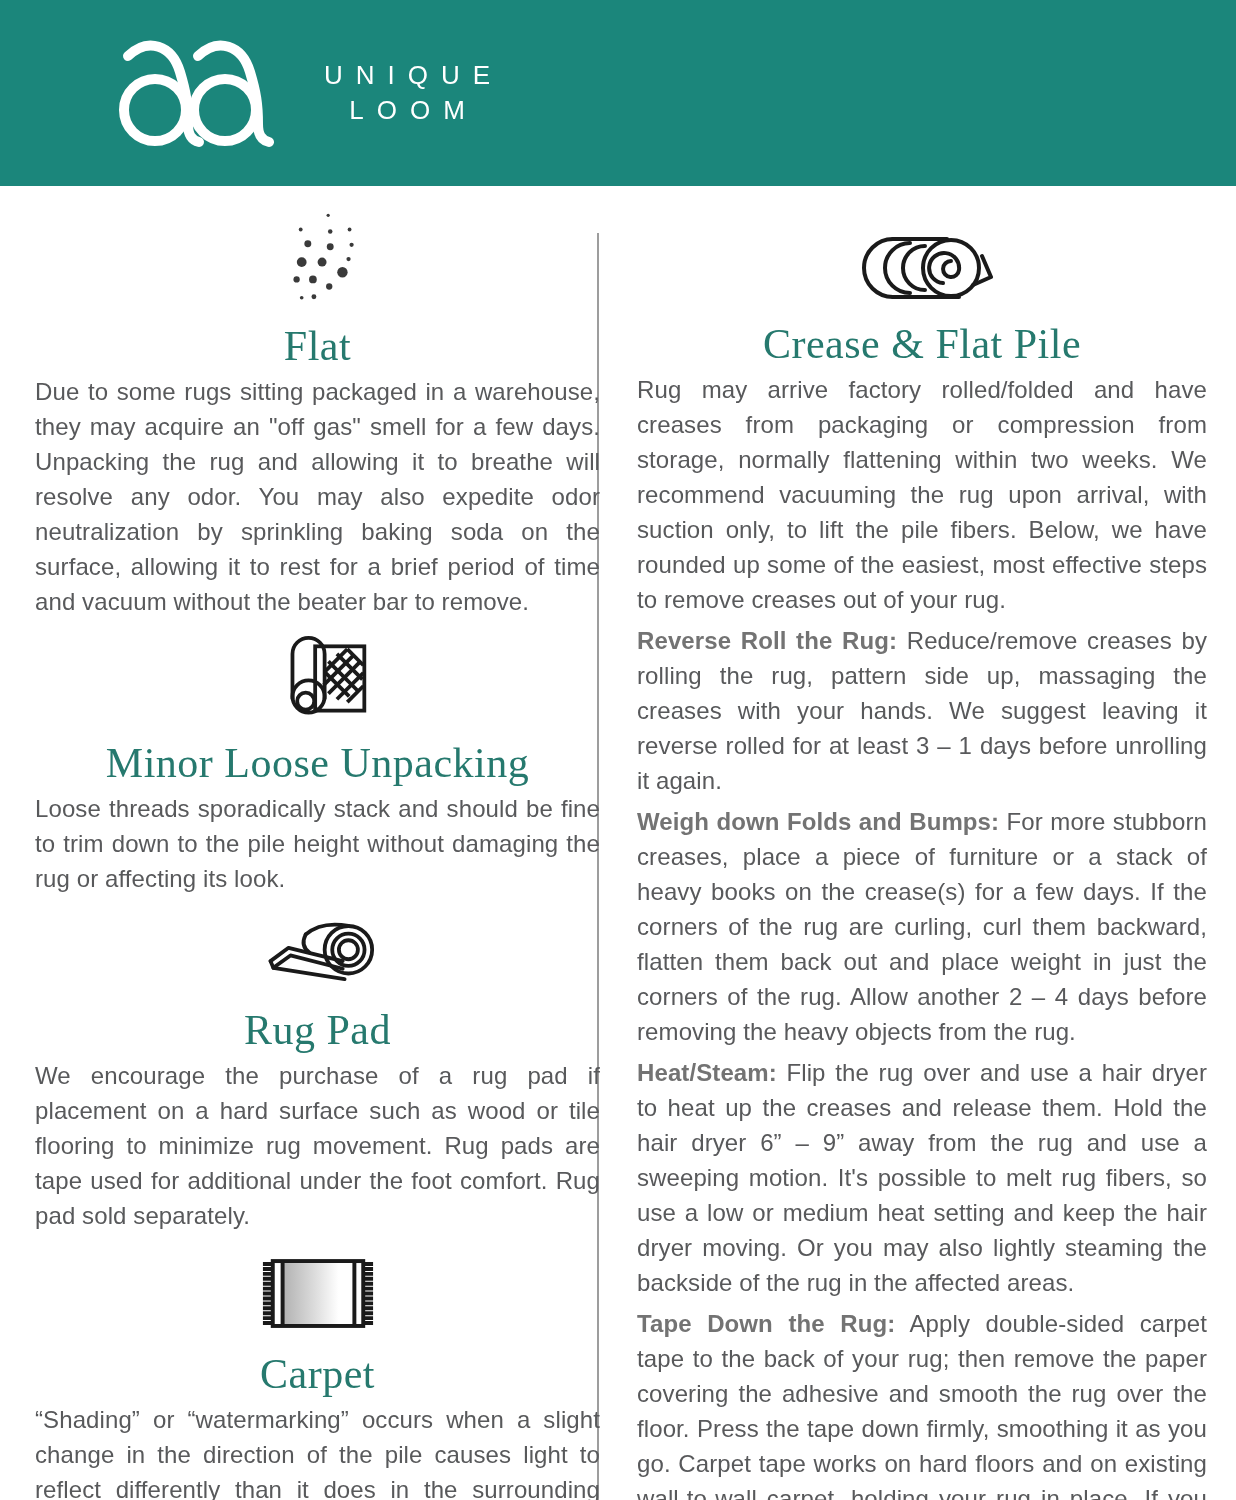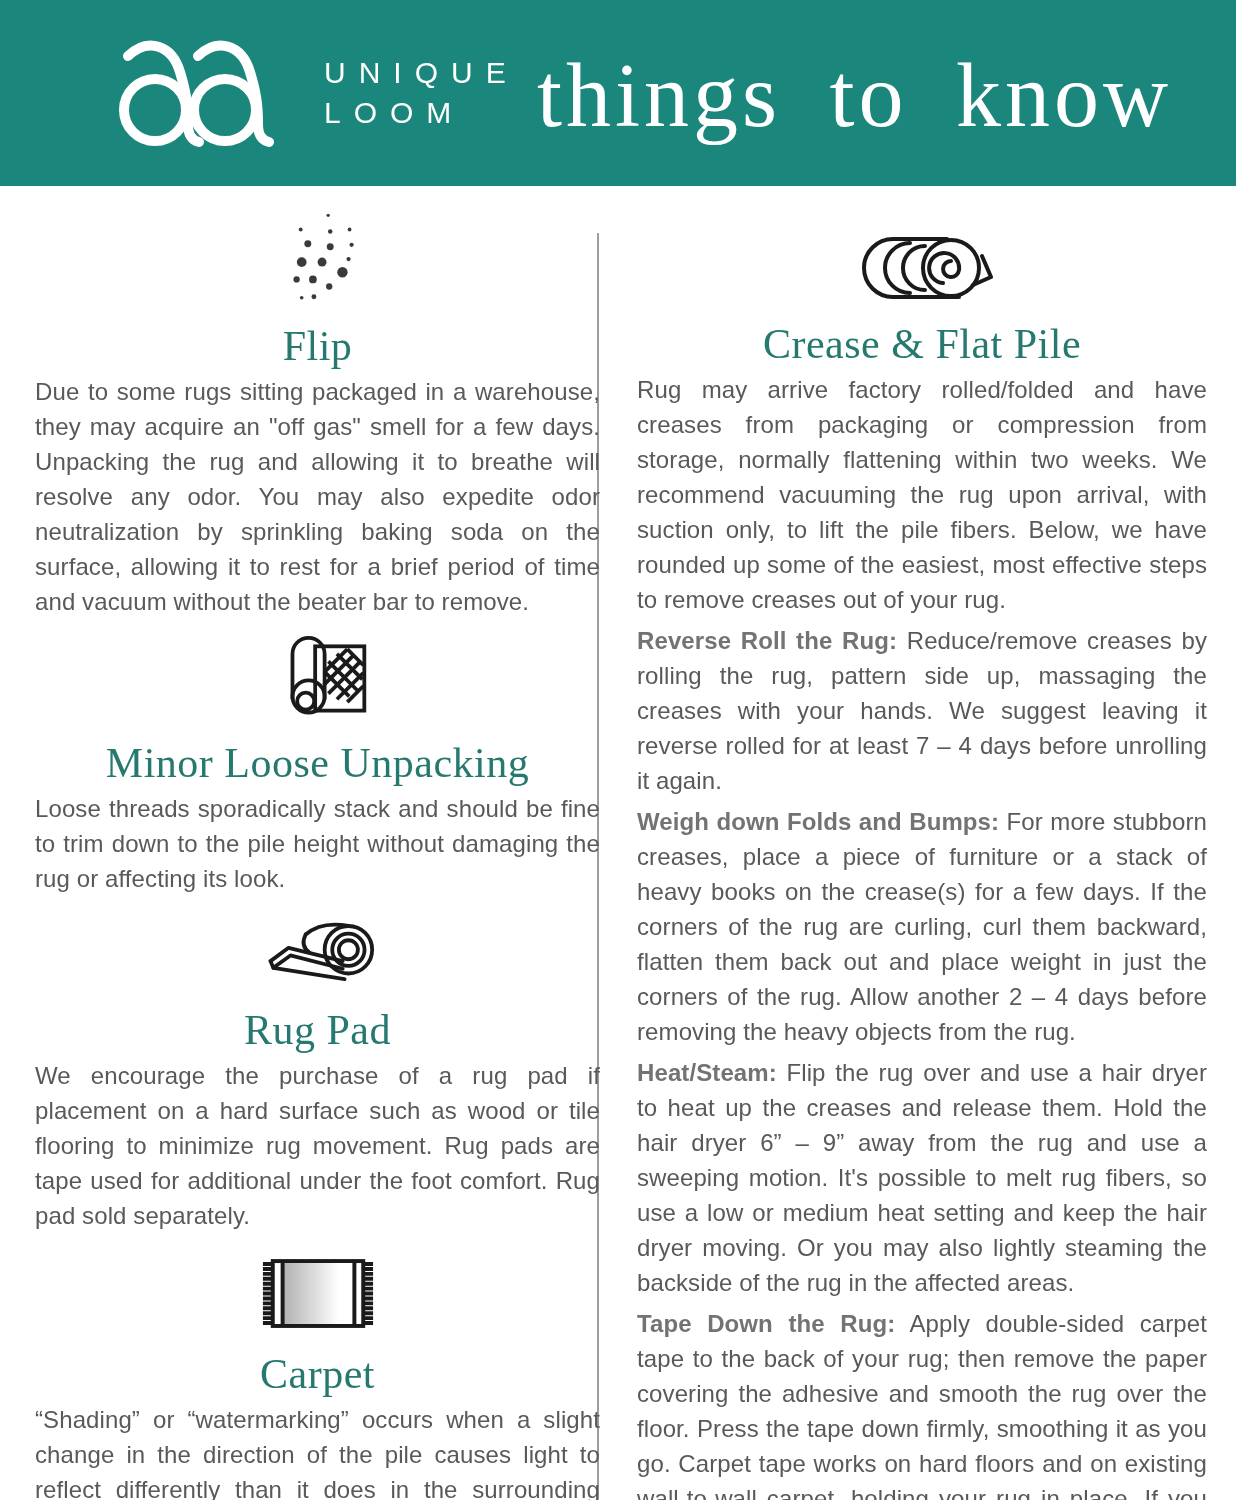--- a/index.html
+++ b/index.html
@@ -8,22 +8,22 @@
     font-family:"Liberation Sans","DejaVu Sans",sans-serif;
   }
   
   .header{
     position:absolute;left:0;top:0;width:1236px;height:186px;background:#1B867B;
     display:flex;align-items:center;
   }
   .brand{display:flex;align-items:center;gap:24px;margin-left:100px;}
   .brand svg{display:block;}
   .brand-text{
-    color:#ffffff;font-size:30px;letter-spacing:13px;line-height:1.35;
-    font-weight:400;
+    color:#ffffff;font-size:26px;letter-spacing:13px;line-height:1.35;
+    text-align:center;font-weight:400;
   }
   .page-title{
     font-family:"Liberation Serif","DejaVu Serif",serif;font-weight:400;
     color:#ffffff;font-size:90px;letter-spacing:4px;word-spacing:22px;
     margin:0 64px 0 auto;line-height:1;padding-top:6px;
   }
   
   .divider{position:absolute;left:597px;top:233px;bottom:0;width:2px;background:#9D9D9D;}
   .col{position:absolute;top:186px;}
   .col-left{left:35px;width:565px;}
@@ -58,21 +58,20 @@
           <circle cx="125" cy="76" r="31"></circle>
           <path d="M28,22 C48,3 72,11 80,38 C86,58 88,70 88,90 C88,100 91,106 99,108"></path>
           <path d="M98,22 C118,3 142,11 150,38 C156,58 158,70 158,90 C158,100 161,106 169,108"></path>
         </g>
       </svg>
       <div class="brand-text">
         <div>UNIQUE</div>
         <div>LOOM</div>
       </div>
     </div>
-    <h1 class="page-title">things to know</h1>
   </div>
 
   <div class="divider"></div>
 
   <div class="col col-left">
 
     <div class="section">
       <svg class="icon icon-m1" width="112" height="98" viewBox="0 0 110 96" aria-hidden="true">
         <g fill="#3a3a3a">
           <circle cx="65" cy="7" r="1.6"></circle>
@@ -86,21 +85,21 @@
             <circle cx="59" cy="53" r="4.4"></circle>
           <circle cx="85" cy="50" r="2.1"></circle>
             <circle cx="79" cy="63" r="5.1"></circle>
             <circle cx="34" cy="70" r="3.1"></circle>
           <circle cx="50" cy="70" r="3.8"></circle>
             <circle cx="66" cy="77" r="3.1"></circle>
             <circle cx="39" cy="88" r="1.8"></circle>
           <circle cx="51" cy="87" r="2.4"></circle>
         </g>
       </svg>
-      <h2>Flip</h2>
+      <h2>Flat</h2>
       <p class="body">Due to some rugs sitting packaged in a warehouse, they may acquire an "off gas" smell for a few days. Unpacking the rug and allowing it to breathe will resolve any odor. You may also expedite odor neutralization by sprinkling baking soda on the surface, allowing it to rest for a brief period of time and vacuum without the beater bar to remove.</p>
     </div>
 
     <div class="section">
       <svg class="icon icon-m2" width="104" height="90" viewBox="0 0 110 95" aria-hidden="true">
         <rect x="52" y="14" width="52" height="68" fill="#ffffff" class="ink" stroke-width="3.5"></rect>
         <g class="ink" stroke-width="3">
           <path d="M62,41 L86,17"></path>
             <path d="M61,55 L93,23"></path>
             <path d="M66,64 L100,30"></path>
@@ -170,21 +169,21 @@
           <path d="M46,7 L100,7"></path>
           <path d="M46,65 L112,65"></path>
         </g>
         <circle cx="104" cy="36" r="28" class="ink" stroke-width="5"></circle>
         <path d="M104,29 a8,8 0 1 0 8,9 a15,15 0 1 0 -16,13" class="ink" stroke-width="5" stroke-linecap="round"></path>
         <path d="M126,53 L144,45 L135,24" class="ink" stroke-width="5" stroke-linejoin="round" stroke-linecap="round"></path>
       </svg>
       <h2>Crease &amp; Flat Pile</h2>
       <p class="body">Rug may arrive factory rolled/folded and have creases from packaging or compression from storage, normally flattening within two weeks. We recommend vacuuming the rug upon arrival, with suction only, to lift the pile fibers. Below, we have rounded up some of the easiest, most effective steps to remove creases out of your rug.</p>
 
-      <p class="body tip"><span class="lead">Reverse Roll the Rug:</span> <span>Reduce/remove creases by rolling the rug, pattern side up, massaging the creases with your hands. We suggest leaving it reverse rolled for at least 7 – 4 days before unrolling it again.</span></p>
+      <p class="body tip"><span class="lead">Reverse Roll the Rug:</span> <span>Reduce/remove creases by rolling the rug, pattern side up, massaging the creases with your hands. We suggest leaving it reverse rolled for at least 3 – 1 days before unrolling it again.</span></p>
 
       <p class="body tip"><span class="lead">Weigh down Folds and Bumps:</span> <span>For more stubborn creases, place a piece of furniture or a stack of heavy books on the crease(s) for a few days. If the corners of the rug are curling, curl them backward, flatten them back out and place weight in just the corners of the rug. Allow another 2 – 4 days before removing the heavy objects from the rug.</span></p>
 
       <p class="body tip"><span class="lead">Heat/Steam:</span> <span>Flip the rug over and use a hair dryer to heat up the creases and release them. Hold the hair dryer 6” – 9” away from the rug and use a sweeping motion. It's possible to melt rug fibers, so use a low or medium heat setting and keep the hair dryer moving. Or you may also lightly steaming the backside of the rug in the affected areas.</span></p>
 
       <p class="body tip"><span class="lead">Tape Down the Rug:</span> <span>Apply double-sided carpet tape to the back of your rug; then remove the paper covering the adhesive and smooth the rug over the floor. Press the tape down firmly, smoothing it as you go. Carpet tape works on hard floors and on existing wall-to-wall carpet, holding your rug in place. If you have laminate flooring, purchase a less adhesive double-sided tape to prevent the laminate from buckling or otherwise being damaged.</span></p>
     </div>
 
   </div>
 

